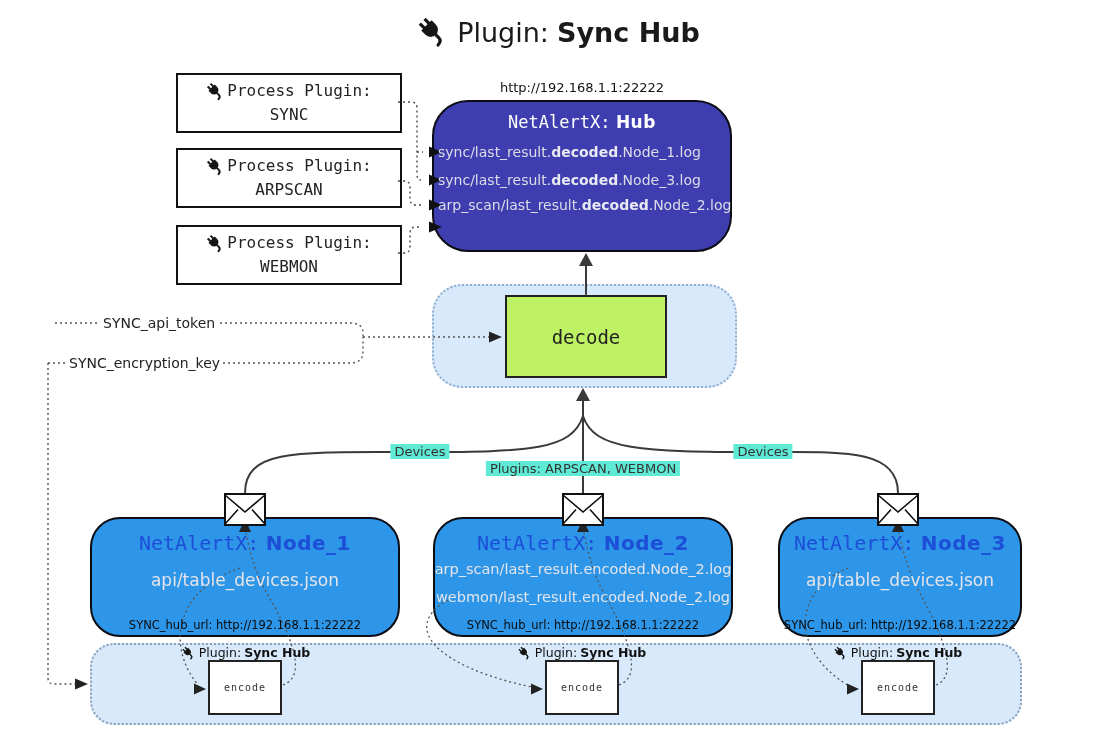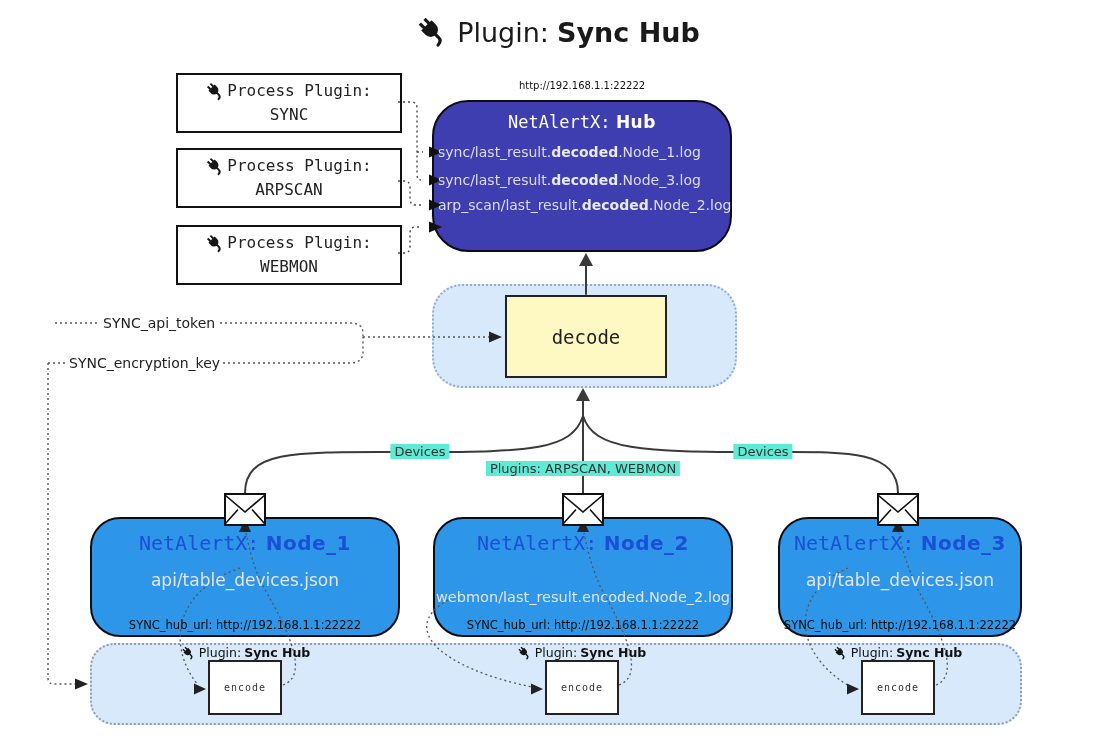--- a/index.html
+++ b/index.html
@@ -14,32 +14,32 @@
   .title{top:16px;left:0;width:100%;display:flex;align-items:center;justify-content:center;gap:8px;
          font-size:27px;color:#1a1a1a;}
   .title .bold{font-weight:bold;}
   .plug{display:inline-block;}
   
   .pbox{left:176px;width:222px;height:56px;border:2px solid #111;background:#fff;
         font-family:"DejaVu Sans Mono","Liberation Mono",monospace;font-size:16px;color:#222;
         display:flex;flex-direction:column;align-items:center;justify-content:center;line-height:24px;}
   .pbox .l1{display:flex;align-items:center;gap:2px;}
   
-  .huburl{top:80px;left:432px;width:300px;text-align:center;font-size:10px;color:#111;}
+  .huburl{top:80px;left:432px;width:300px;text-align:center;font-size:13px;color:#111;}
   .hub{top:100px;left:432px;width:300px;height:152px;background:var(--hub-fill);
        border:2px solid #0c0c14;border-radius:36px;box-sizing:border-box;}
   .hubtitle{top:112px;left:432px;width:300px;text-align:center;color:#fff;font-size:17px;}
   .boxtitle .mono{font-family:"DejaVu Sans Mono","Liberation Mono",monospace;}
   .boxtitle .bold{font-weight:bold;letter-spacing:0.5px;}
   .hublog{left:438px;width:292px;height:20px;line-height:20px;font-size:14px;color:var(--hub-text);white-space:nowrap;}
   .hublog b{color:#e9e9f2;}
   
   .dcont{top:284px;left:432px;width:305px;height:104px;background:var(--container-fill);
          border:2px dotted var(--container-border);border-radius:30px;box-sizing:border-box;}
-  .dbox{top:295px;left:505px;width:162px;height:83px;background:#fef9c3;border:2px solid #222;box-sizing:border-box;
+  .dbox{top:295px;left:505px;width:162px;height:83px;background:#bef264;border:2px solid #222;box-sizing:border-box;
         display:flex;align-items:center;justify-content:center;
         font-family:"DejaVu Sans Mono","Liberation Mono",monospace;font-size:19px;color:#222;}
   
   .cfg{font-size:14px;color:#222;background:#fff;padding:0 3px;white-space:nowrap;}
   
   .edge{font-size:13px;color:#333;background:#5eead4;padding:0 4px;white-space:nowrap;transform:translateX(-50%);}
   
   .node{top:517px;height:120px;background:var(--node-fill);border:2px solid #0c0c14;border-radius:30px;box-sizing:border-box;}
   .ntitle{top:531px;text-align:center;color:#1d4ed8;font-size:20px;white-space:nowrap;}
   .nline{text-align:center;color:#e4e4ea;white-space:nowrap;}
@@ -119,20 +119,21 @@
   <div class="abs dcont z1"></div>
   <div class="abs dbox z1">decode</div>
 
   <div class="abs node z1" style="left:90px;width:310px"></div>
   <div class="abs ntitle boxtitle z3" style="left:90px;width:310px"><span class="mono">NetAlertX:</span>&nbsp;<span class="bold">Node_1</span></div>
   <div class="abs nline z3" style="left:90px;width:310px;top:570px;font-size:17px">api/table_devices.json</div>
   <div class="abs nfooter z3" style="left:90px;width:310px">SYNC_hub_url: http://192.168.1.1:22222</div>
 
   <div class="abs node z1" style="left:433px;width:300px"></div>
   <div class="abs ntitle boxtitle z3" style="left:433px;width:300px"><span class="mono">NetAlertX:</span>&nbsp;<span class="bold">Node_2</span></div>
+  <div class="abs nline z3" style="left:433px;width:300px;top:561px;font-size:14.5px">arp_scan/last_result.encoded.Node_2.log</div>
   <div class="abs nline z3" style="left:433px;width:300px;top:589px;font-size:14.5px">webmon/last_result.encoded.Node_2.log</div>
   <div class="abs nfooter z3" style="left:433px;width:300px">SYNC_hub_url: http://192.168.1.1:22222</div>
 
   <div class="abs node z1" style="left:778px;width:244px"></div>
   <div class="abs ntitle boxtitle z3" style="left:778px;width:244px"><span class="mono">NetAlertX:</span>&nbsp;<span class="bold">Node_3</span></div>
   <div class="abs nline z3" style="left:778px;width:244px;top:570px;font-size:17px">api/table_devices.json</div>
   <div class="abs nfooter z3" style="left:778px;width:244px">SYNC_hub_url: http://192.168.1.1:22222</div>
 
   <div class="abs bcont z1"></div>
   <div class="abs ebox z1" style="left:208px">encode</div>

